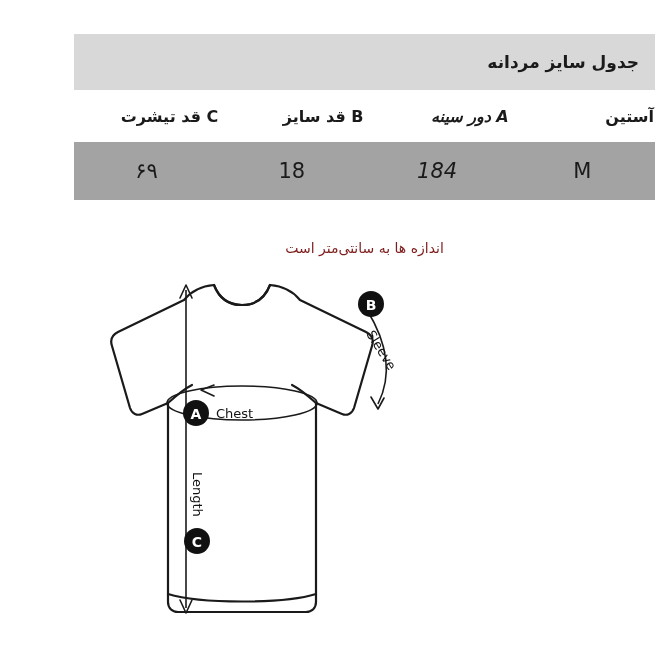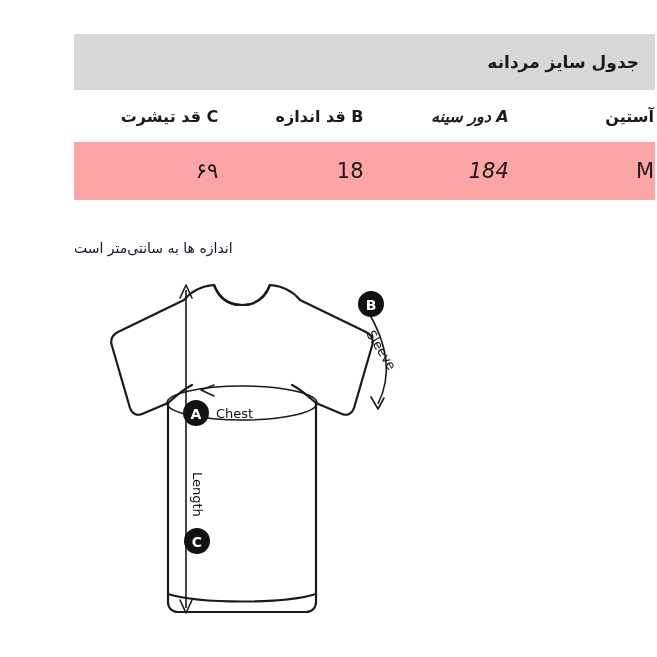--- a/index.html
+++ b/index.html
@@ -42,40 +42,40 @@
   .size-table tr.header-row td {
     background: #ffffff;
     height: 50px;
     text-align: right;
     font-size: 16px;
     font-weight: bold;
     color: #1a1a1a;
     white-space: nowrap;
   }
   .size-table tr.data-row td {
-    background: #fca5a5;
+    background: #a3a3a3;
     height: 56px;
-    text-align: right;
+    text-align: center;
     font-size: 21px;
     color: #1a1a1a;
   }
   .size-table td.col-size  { width: 25%; }
   .size-table td.col-chest { width: 25%; font-style: italic; }
   .size-table td.col-sleeve{ width: 25%; }
   .size-table td.col-len   { width: 25%; }
 
   .note {
     position: absolute;
     right: 38px;
     top: 240px;
     width: 581px;
-    text-align: left;
+    text-align: center;
     direction: rtl;
     font-size: 14px;
-    color: #0f172a;
+    color: #7f1d1d;
   }
 
   
   .diagram {
     position: absolute;
     left: 30px;
     top: 272px;
     width: 370px;
     height: 370px;
   }
@@ -87,21 +87,21 @@
 <div class="page">
 
   <table class="size-table">
     <tbody>
         <tr class="title-row">
       <td colspan="4">جدول سایز مردانه</td>
     </tr>
     <tr class="header-row">
       <td class="col-size">آستین</td>
       <td class="col-chest">A دور سینه</td>
-      <td class="col-sleeve">B قد اندازه</td>
+      <td class="col-sleeve">B قد سایز</td>
       <td class="col-len">C قد تیشرت</td>
     </tr>
     <tr class="data-row">
       <td class="col-size">M</td>
       <td class="col-chest">184</td>
       <td class="col-sleeve">18</td>
       <td class="col-len">۶۹</td>
     </tr>
   </tbody>
     </table>

